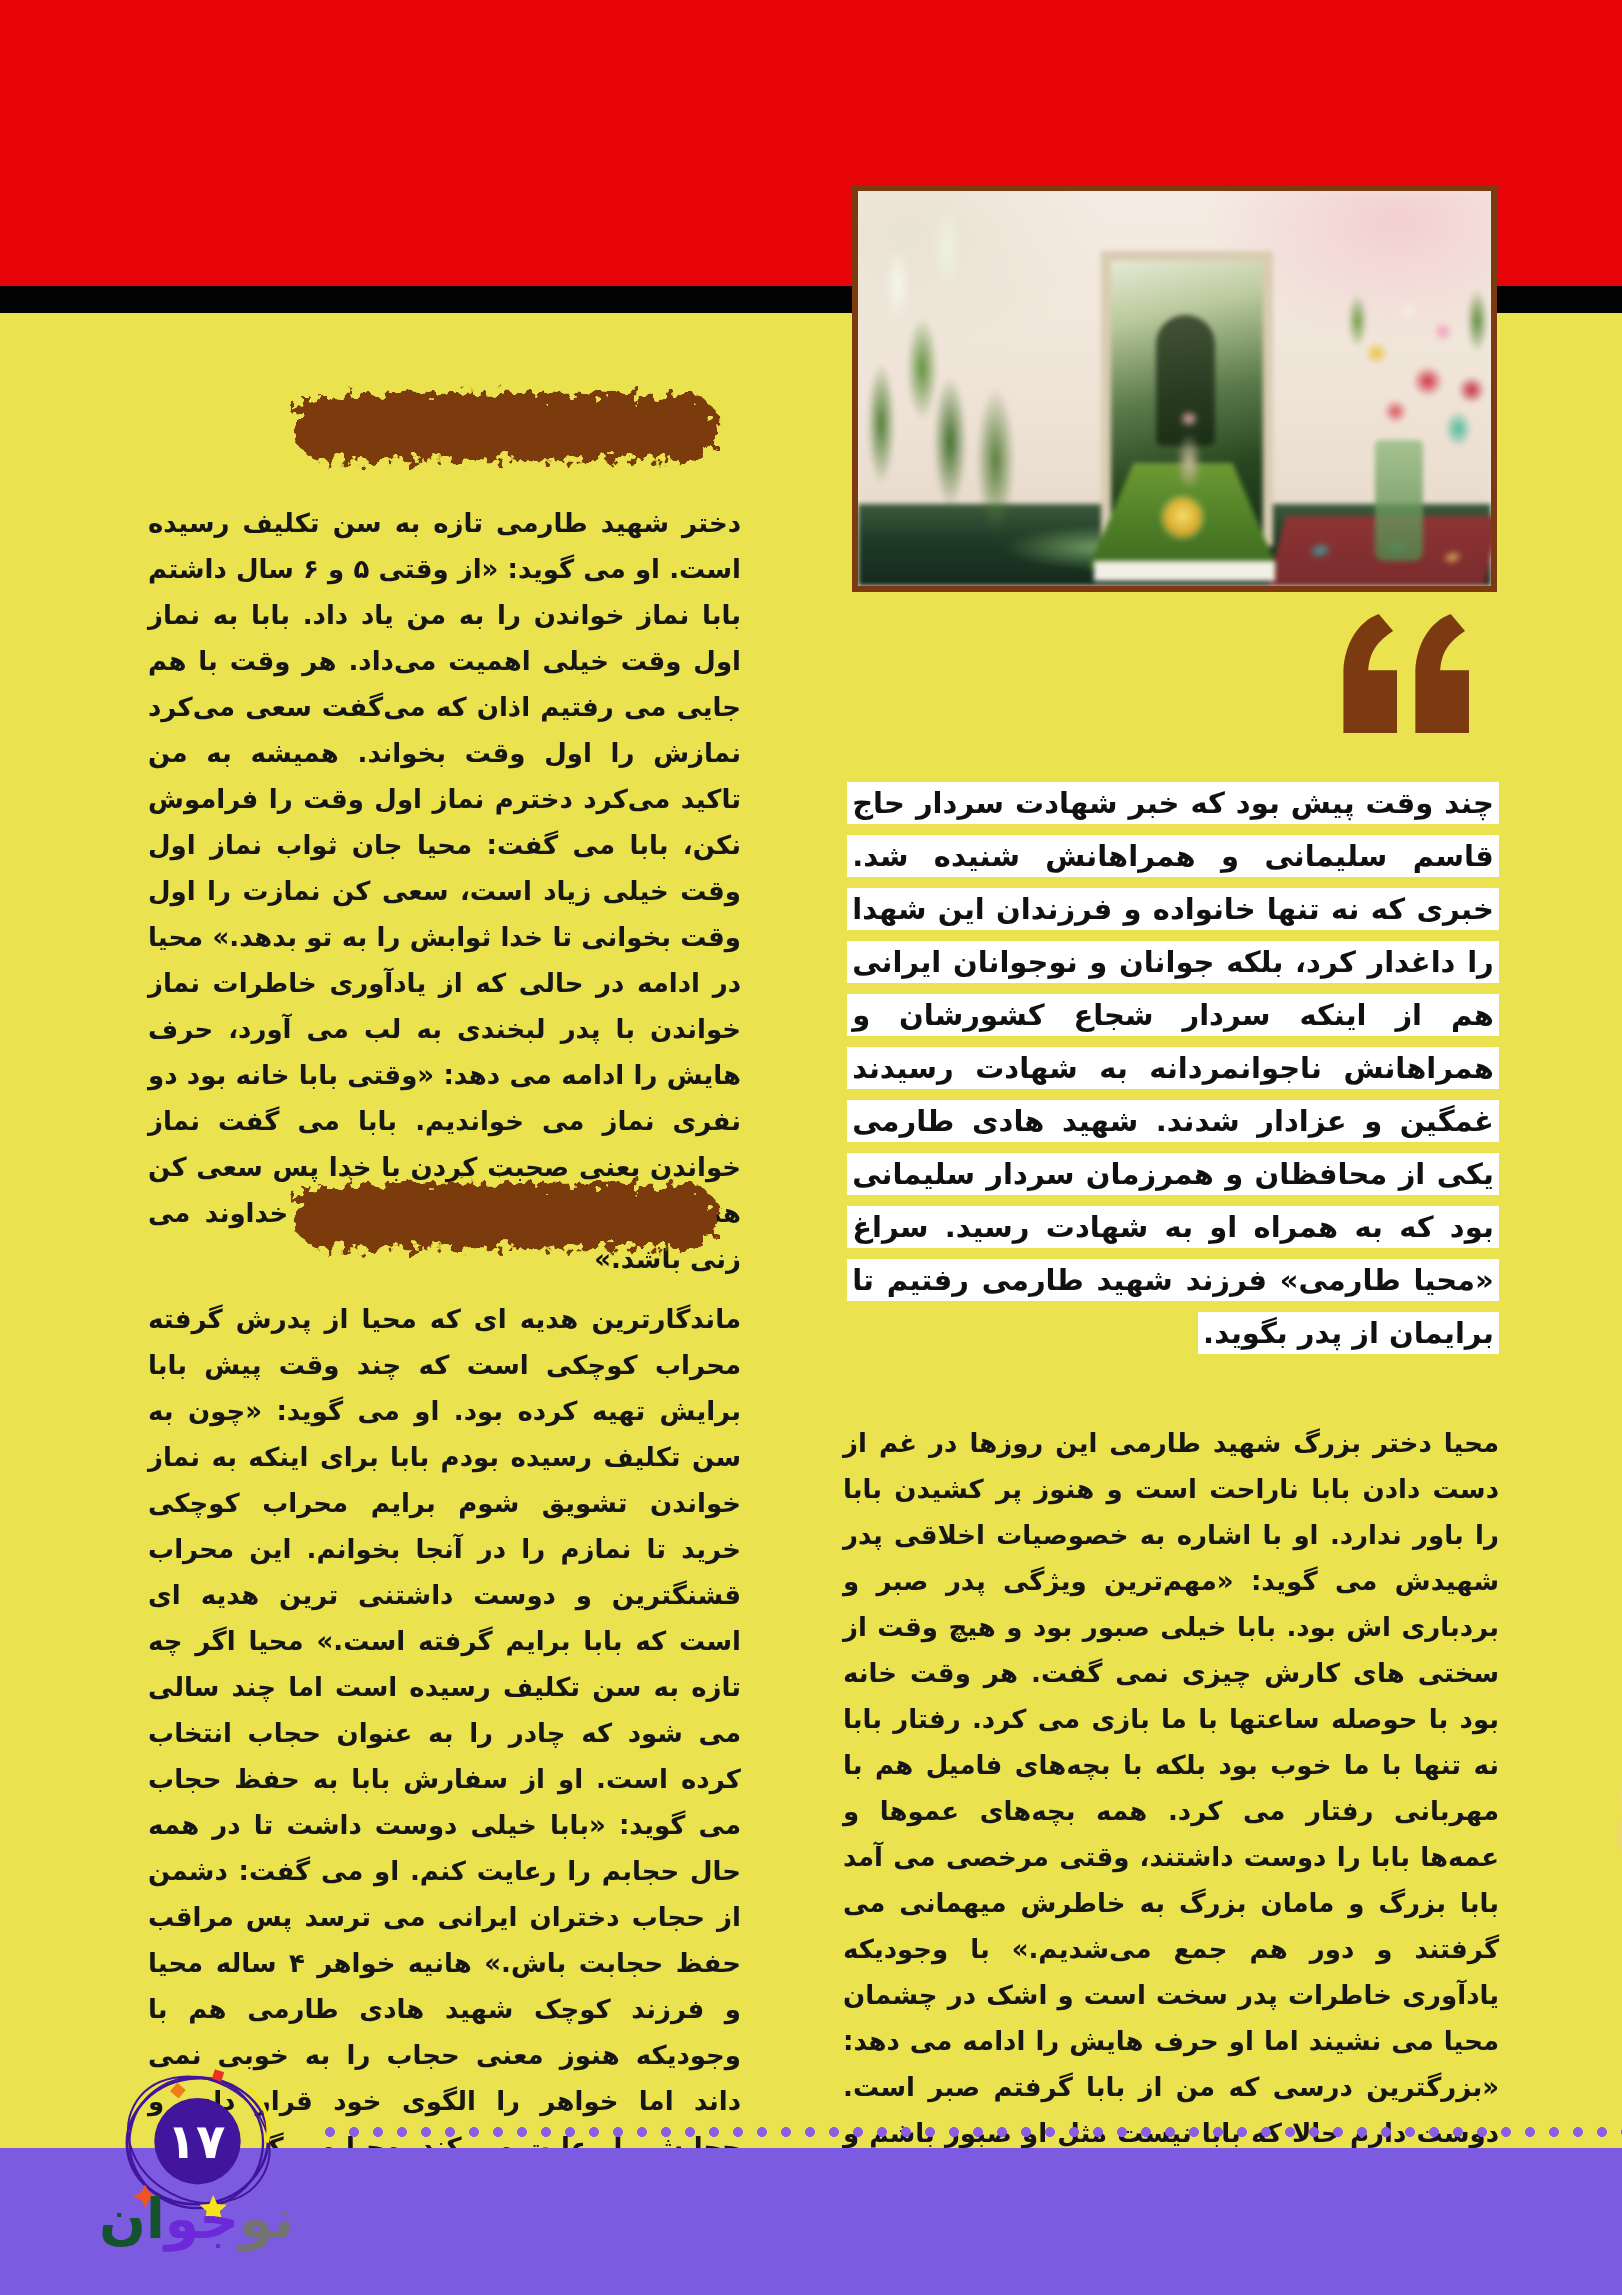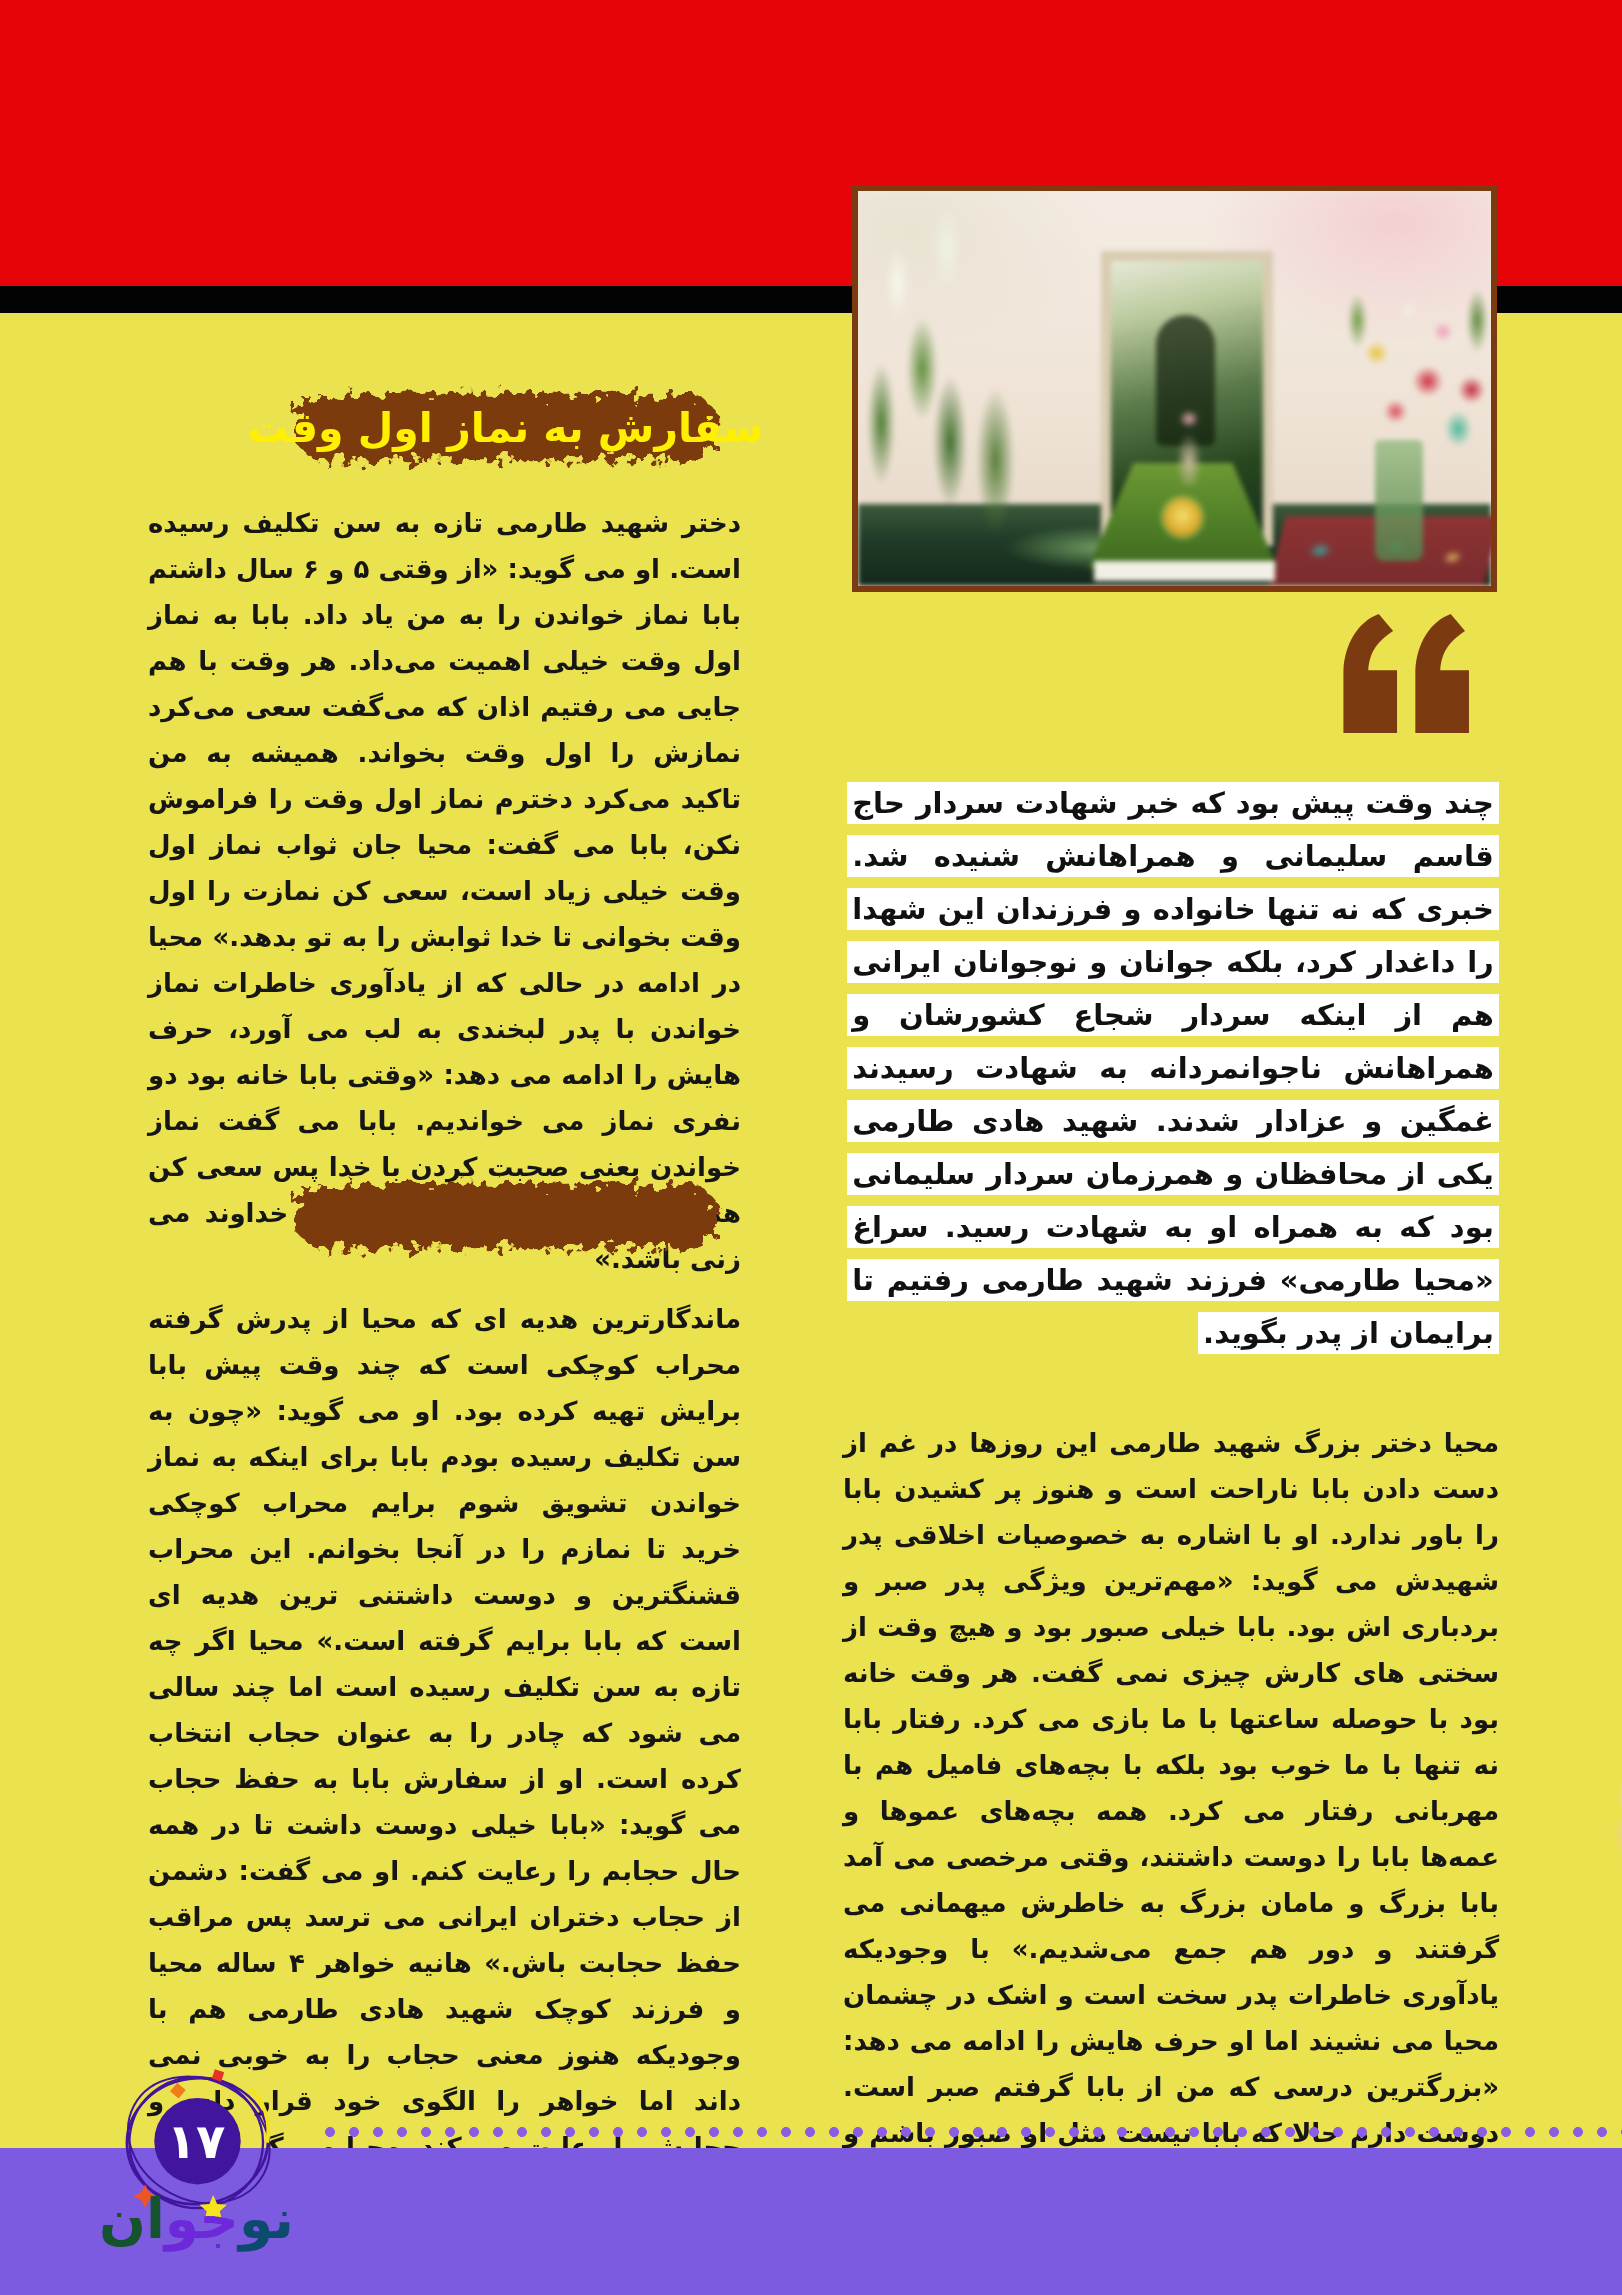--- a/index.html
+++ b/index.html
@@ -114,21 +114,21 @@
   .pagenum{
     position:absolute;left:153px;top:2097px;width:88px;height:88px;
     display:flex;align-items:center;justify-content:center;
     color:#fff;font-size:48px;font-weight:bold;z-index:3;
   }
   .logo{
     position:absolute;left:119px;top:2183px;width:157px;height:72px;z-index:3;
     font-size:55px;font-weight:bold;display:flex;direction:rtl;justify-content:center;align-items:center;
     letter-spacing:-1.3px;
   }
-  .logo .l1{color:#0c4a6e;}
+  .logo .l1{color:#737373;}
   .logo .l2{color:#6d28d9;text-align:center;}
   .logo .l3{color:#14532d;}
 
   .pink-blob{
     position:absolute;left:1598px;top:1767px;width:39px;height:98px;
     background:radial-gradient(26px 33px at 100% 30%, #f6ced7 0%, rgba(246,206,215,0) 75%),
                radial-gradient(29px 39px at 100% 70%, #f2bfca 0%, rgba(242,191,202,0) 75%);
   }
 </style>
 </head>
@@ -175,21 +175,20 @@
   </div>
 
   <div class="intro">
     <span class="hl">چند وقت پیش بود که خبر شهادت سردار حاج قاسم سلیمانی و همراهانش شنیده شد. خبری که نه تنها خانواده و فرزندان این شهدا را داغدار کرد، بلکه جوانان و نوجوانان ایرانی هم از اینکه سردار شجاع کشورشان و همراهانش ناجوانمردانه به شهادت رسیدند غمگین و عزادار شدند. شهید هادی طارمی یکی از محافظان و همرزمان سردار سلیمانی بود که به همراه او به شهادت رسید. سراغ «محیا طارمی» فرزند شهید طارمی رفتیم تا برایمان از پدر بگوید.</span>
   </div>
 
   <div class="heading h1-pos">
     <svg class="brush" viewBox="0 0 748 188" preserveAspectRatio="none">
       <rect x="50" y="44" width="650" height="100" rx="48" fill="#7b3a10" filter="url(#roughEdge)"></rect>
     </svg>
-    <span class="heading-text">سفارش به نماز اول وقت</span>
   </div>
   <div class="body-par p1">دختر شهید طارمی تازه به سن تکلیف رسیده است. او می گوید: «از وقتی ۵ و ۶ سال داشتم بابا نماز خواندن را به من یاد داد. بابا به نماز اول وقت خیلی اهمیت می‌داد. هر وقت با هم جایی می رفتیم اذان که می‌گفت سعی می‌کرد نمازش را اول وقت بخواند. همیشه به من تاکید می‌کرد دخترم نماز اول وقت را فراموش نکن، بابا می گفت: محیا جان ثواب نماز اول وقت خیلی زیاد است، سعی کن نمازت را اول وقت بخوانی تا خدا ثوابش را به تو بدهد.» محیا در ادامه در حالی که از یادآوری خاطرات نماز خواندن با پدر لبخندی به لب می آورد، حرف هایش را ادامه می دهد: «وقتی بابا خانه بود دو نفری نماز می خواندیم. بابا می گفت نماز خواندن یعنی صحبت کردن با خدا پس سعی کن همه حواست به حرف هایی که با خداوند می زنی باشد.»</div>
 
   <div class="heading h2-pos">
     <svg class="brush" viewBox="0 0 748 188" preserveAspectRatio="none">
       <rect x="50" y="44" width="650" height="100" rx="48" fill="#7b3a10" filter="url(#roughEdge)"></rect>
     </svg>
   </div>
   <div class="body-par p2">ماندگارترین هدیه ای که محیا از پدرش گرفته محراب کوچکی است که چند وقت پیش بابا برایش تهیه کرده بود. او می گوید: «چون به سن تکلیف رسیده بودم بابا برای اینکه به نماز خواندن تشویق شوم برایم محراب کوچکی خرید تا نمازم را در آنجا بخوانم. این محراب قشنگترین و دوست داشتنی ترین هدیه ای است که بابا برایم گرفته است.» محیا اگر چه تازه به سن تکلیف رسیده است اما چند سالی می شود که چادر را به عنوان حجاب انتخاب کرده است. او از سفارش بابا به حفظ حجاب می گوید: «بابا خیلی دوست داشت تا در همه حال حجابم را رعایت کنم. او می گفت: دشمن از حجاب دختران ایرانی می ترسد پس مراقب حفظ حجابت باش.» هانیه خواهر ۴ ساله محیا و فرزند کوچک شهید هادی طارمی هم با وجودیکه هنوز معنی حجاب را به خوبی نمی داند اما خواهر را الگوی خود قرار داده و حجابش را رعایت می کند. محیا می گوید: «می خواهم وقتی هانیه بزرگتر شد از بابا برایش بگویم، دوست دارم او بداند که پدرمان فردی شجاع، مهربان و صبور بود.»</div>
 

